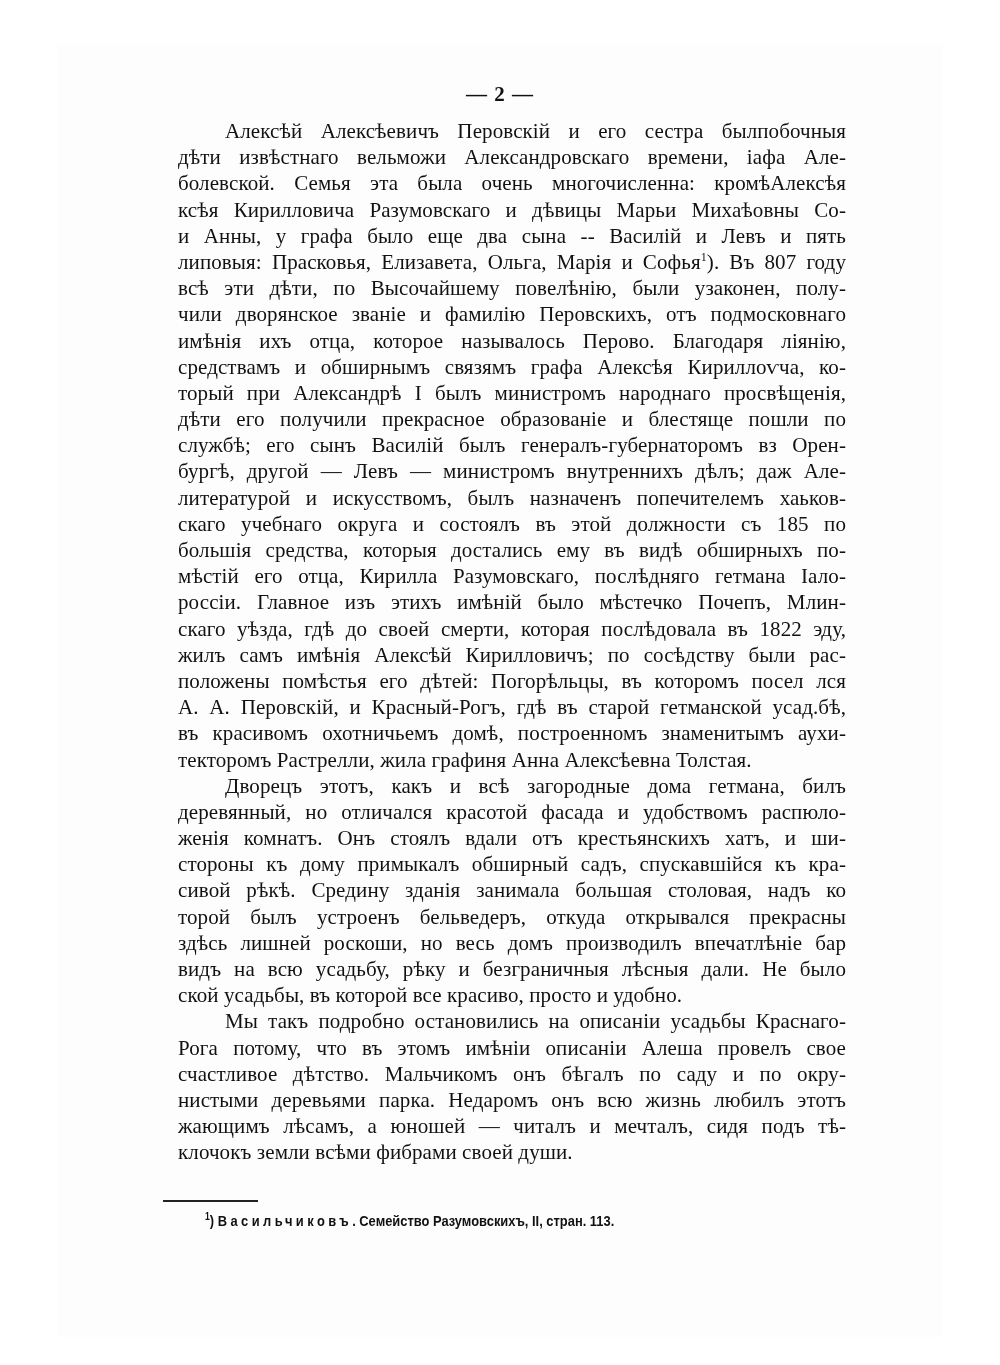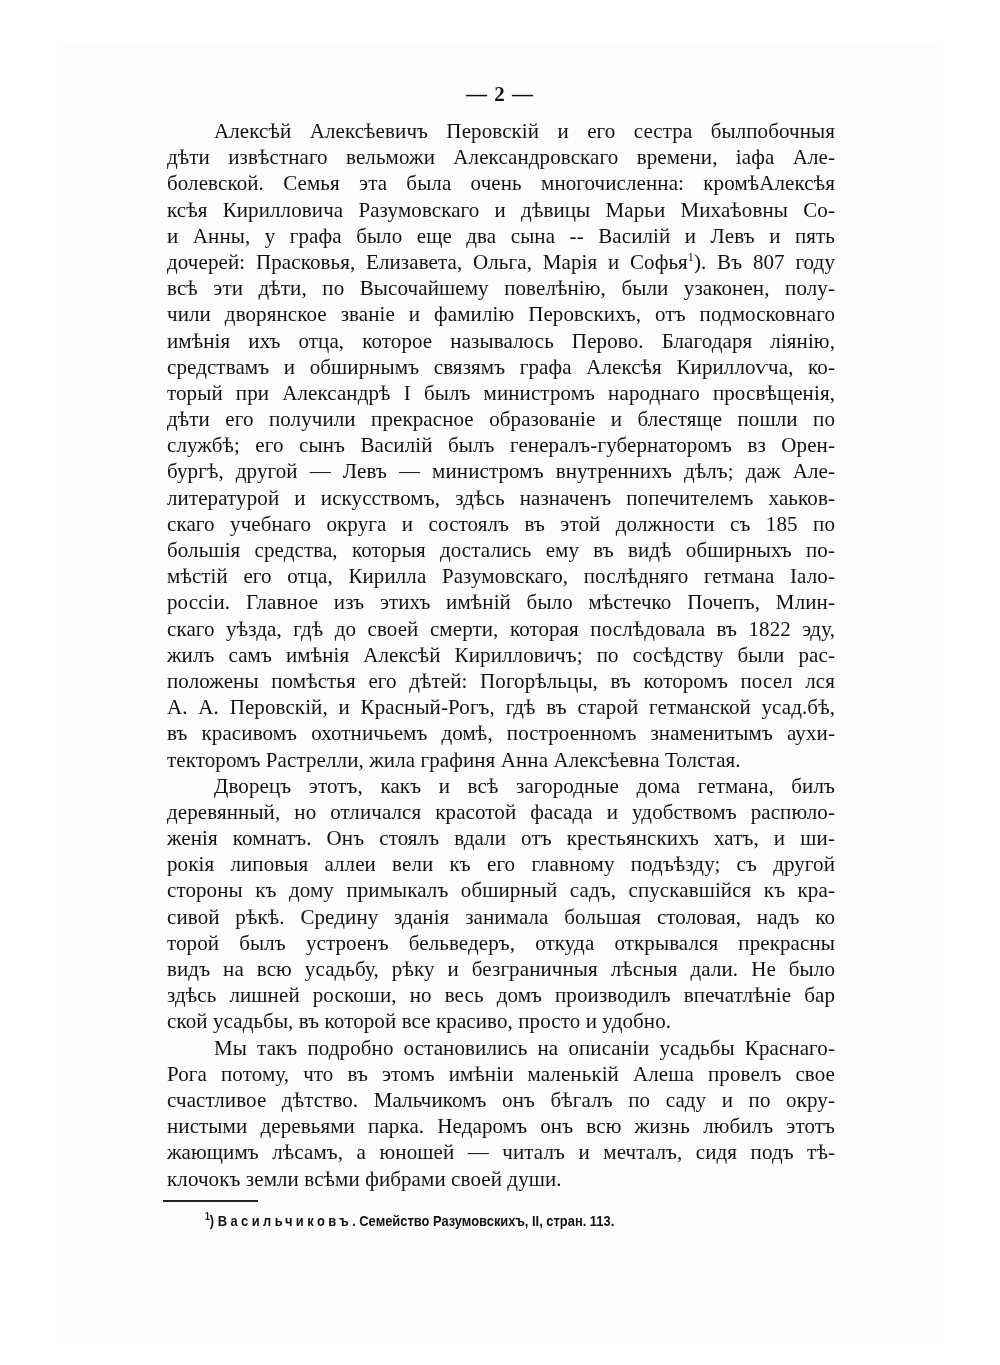--- a/index.html
+++ b/index.html
@@ -28,21 +28,21 @@
     left: 0;
     width: 1000px;
     top: 82px;
     text-align: center;
     font-size: 21px;
     font-weight: bold;
     letter-spacing: 1px;
   }
   .body-text {
     position: absolute;
-    left: 167px;
+    left: 178px;
     top: 118px;
     width: 668px;
   }
   .line {
     display: block;
     height: 26.2px;
     line-height: 26.2px;
     font-size: 21px;
     white-space: nowrap;
     text-align: justify;
@@ -96,58 +96,57 @@
 <div class="page-number">— 2 —</div>
 
 <div class="body-text">
 
   <div>
     <span class="line indent">Алексѣй Алексѣевичъ Перовскій и его сестра былпобочныя</span>
     <span class="line">дѣти извѣстнаго вельможи Александровскаго времени, іафа Але-</span>
     <span class="line">болевской. Семья эта была очень многочисленна: кромѣАлексѣя</span>
     <span class="line">ксѣя Кирилловича Разумовскаго и дѣвицы Марьи Михаѣовны Со-</span>
     <span class="line">и Анны, у графа было еще два сына -- Василій и Левъ  и пять</span>
-    <span class="line"><span>дочерей: Прасковья, Елизавета, Ольга, Марія и Софья</span><sup>1</sup><span>). Въ 807 году</span></span>
+    <span class="line"><span>липовыя: Прасковья, Елизавета, Ольга, Марія и Софья</span><sup>1</sup><span>). Въ 807 году</span></span>
     <span class="line">всѣ эти дѣти, по Высочайшему повелѣнію, были узаконен, полу-</span>
     <span class="line">чили дворянское званіе и фамилію Перовскихъ, отъ подмосковнаго</span>
     <span class="line">имѣнія ихъ отца, которое называлось Перово. Благодаря ліянію,</span>
     <span class="line">средствамъ и обширнымъ связямъ графа Алексѣя Кириллоѵча, ко-</span>
     <span class="line">торый при Александрѣ I былъ министромъ народнаго просвѣщенія,</span>
     <span class="line">дѣти его получили прекрасное образованіе и блестяще пошли по</span>
     <span class="line">службѣ; его сынъ Василій былъ генералъ-губернаторомъ вз Орен-</span>
     <span class="line">бургѣ, другой — Левъ — министромъ внутреннихъ дѣлъ; даж Але-</span>
-    <span class="line">литературой и искусствомъ, здѣсь назначенъ попечителемъ хаьков-</span>
+    <span class="line">литературой и искусствомъ, былъ назначенъ попечителемъ хаьков-</span>
     <span class="line">скаго учебнаго округа и состоялъ въ этой должности съ 185 по</span>
     <span class="line">большія средства, которыя достались ему въ видѣ обширныхъ по-</span>
     <span class="line">мѣстій его отца, Кирилла Разумовскаго, послѣдняго гетмана Іало-</span>
     <span class="line">россіи. Главное изъ этихъ имѣній было мѣстечко Почепъ, Млин-</span>
     <span class="line">скаго уѣзда, гдѣ до своей смерти, которая послѣдовала въ 1822 эду,</span>
     <span class="line">жилъ самъ имѣнія Алексѣй Кирилловичъ; по сосѣдству были рас-</span>
     <span class="line">положены помѣстья его дѣтей: Погорѣльцы, въ которомъ посел лся</span>
     <span class="line">А. А. Перовскій, и Красный-Рогъ, гдѣ въ старой гетманской усад.бѣ,</span>
     <span class="line">въ красивомъ охотничьемъ домѣ, построенномъ знаменитымъ аухи-</span>
     <span class="line last">текторомъ Растрелли, жила графиня Анна Алексѣевна Толстая.</span>
   </div>
 
   <div>
     <span class="line indent">Дворецъ этотъ, какъ и всѣ загородные дома гетмана, билъ</span>
     <span class="line">деревянный, но отличался красотой фасада и удобствомъ распюло-</span>
     <span class="line">женія комнатъ. Онъ стоялъ вдали отъ крестьянскихъ хатъ, и ши-</span>
-    <span class="line">рокія липовыя аллеи вели къ его главному подъѣзду; съ другой</span>
     <span class="line">стороны къ дому примыкалъ обширный садъ, спускавшійся къ кра-</span>
     <span class="line">сивой рѣкѣ. Средину зданія занимала большая столовая, надъ ко</span>
     <span class="line">торой былъ устроенъ бельведеръ, откуда открывался прекрасны</span>
+    <span class="line">здѣсь лишней роскоши, но весь домъ производилъ впечатлѣніе бар</span>
     <span class="line">видъ на всю усадьбу, рѣку и безграничныя лѣсныя дали. Не было</span>
-    <span class="line">здѣсь лишней роскоши, но весь домъ производилъ впечатлѣніе бар</span>
     <span class="line last">ской усадьбы, въ которой все красиво, просто и удобно.</span>
   </div>
 
   <div>
     <span class="line indent">Мы такъ подробно остановились на описаніи усадьбы Краснаго-</span>
-    <span class="line">Рога потому, что въ этомъ имѣніи маленькій Алеша провелъ свое</span>
+    <span class="line">Рога потому, что въ этомъ имѣніи описаніи Алеша провелъ свое</span>
     <span class="line">счастливое дѣтство. Мальчикомъ онъ бѣгалъ по саду и по окру-</span>
     <span class="line">нистыми деревьями парка. Недаромъ онъ всю жизнь любилъ этотъ</span>
     <span class="line">жающимъ лѣсамъ, а юношей — читалъ и мечталъ, сидя подъ тѣ-</span>
     <span class="line last">клочокъ земли всѣми фибрами своей души.</span>
   </div>
 </div>
 
 <div class="footnote-rule"></div>
 
 <div class="footnote">

